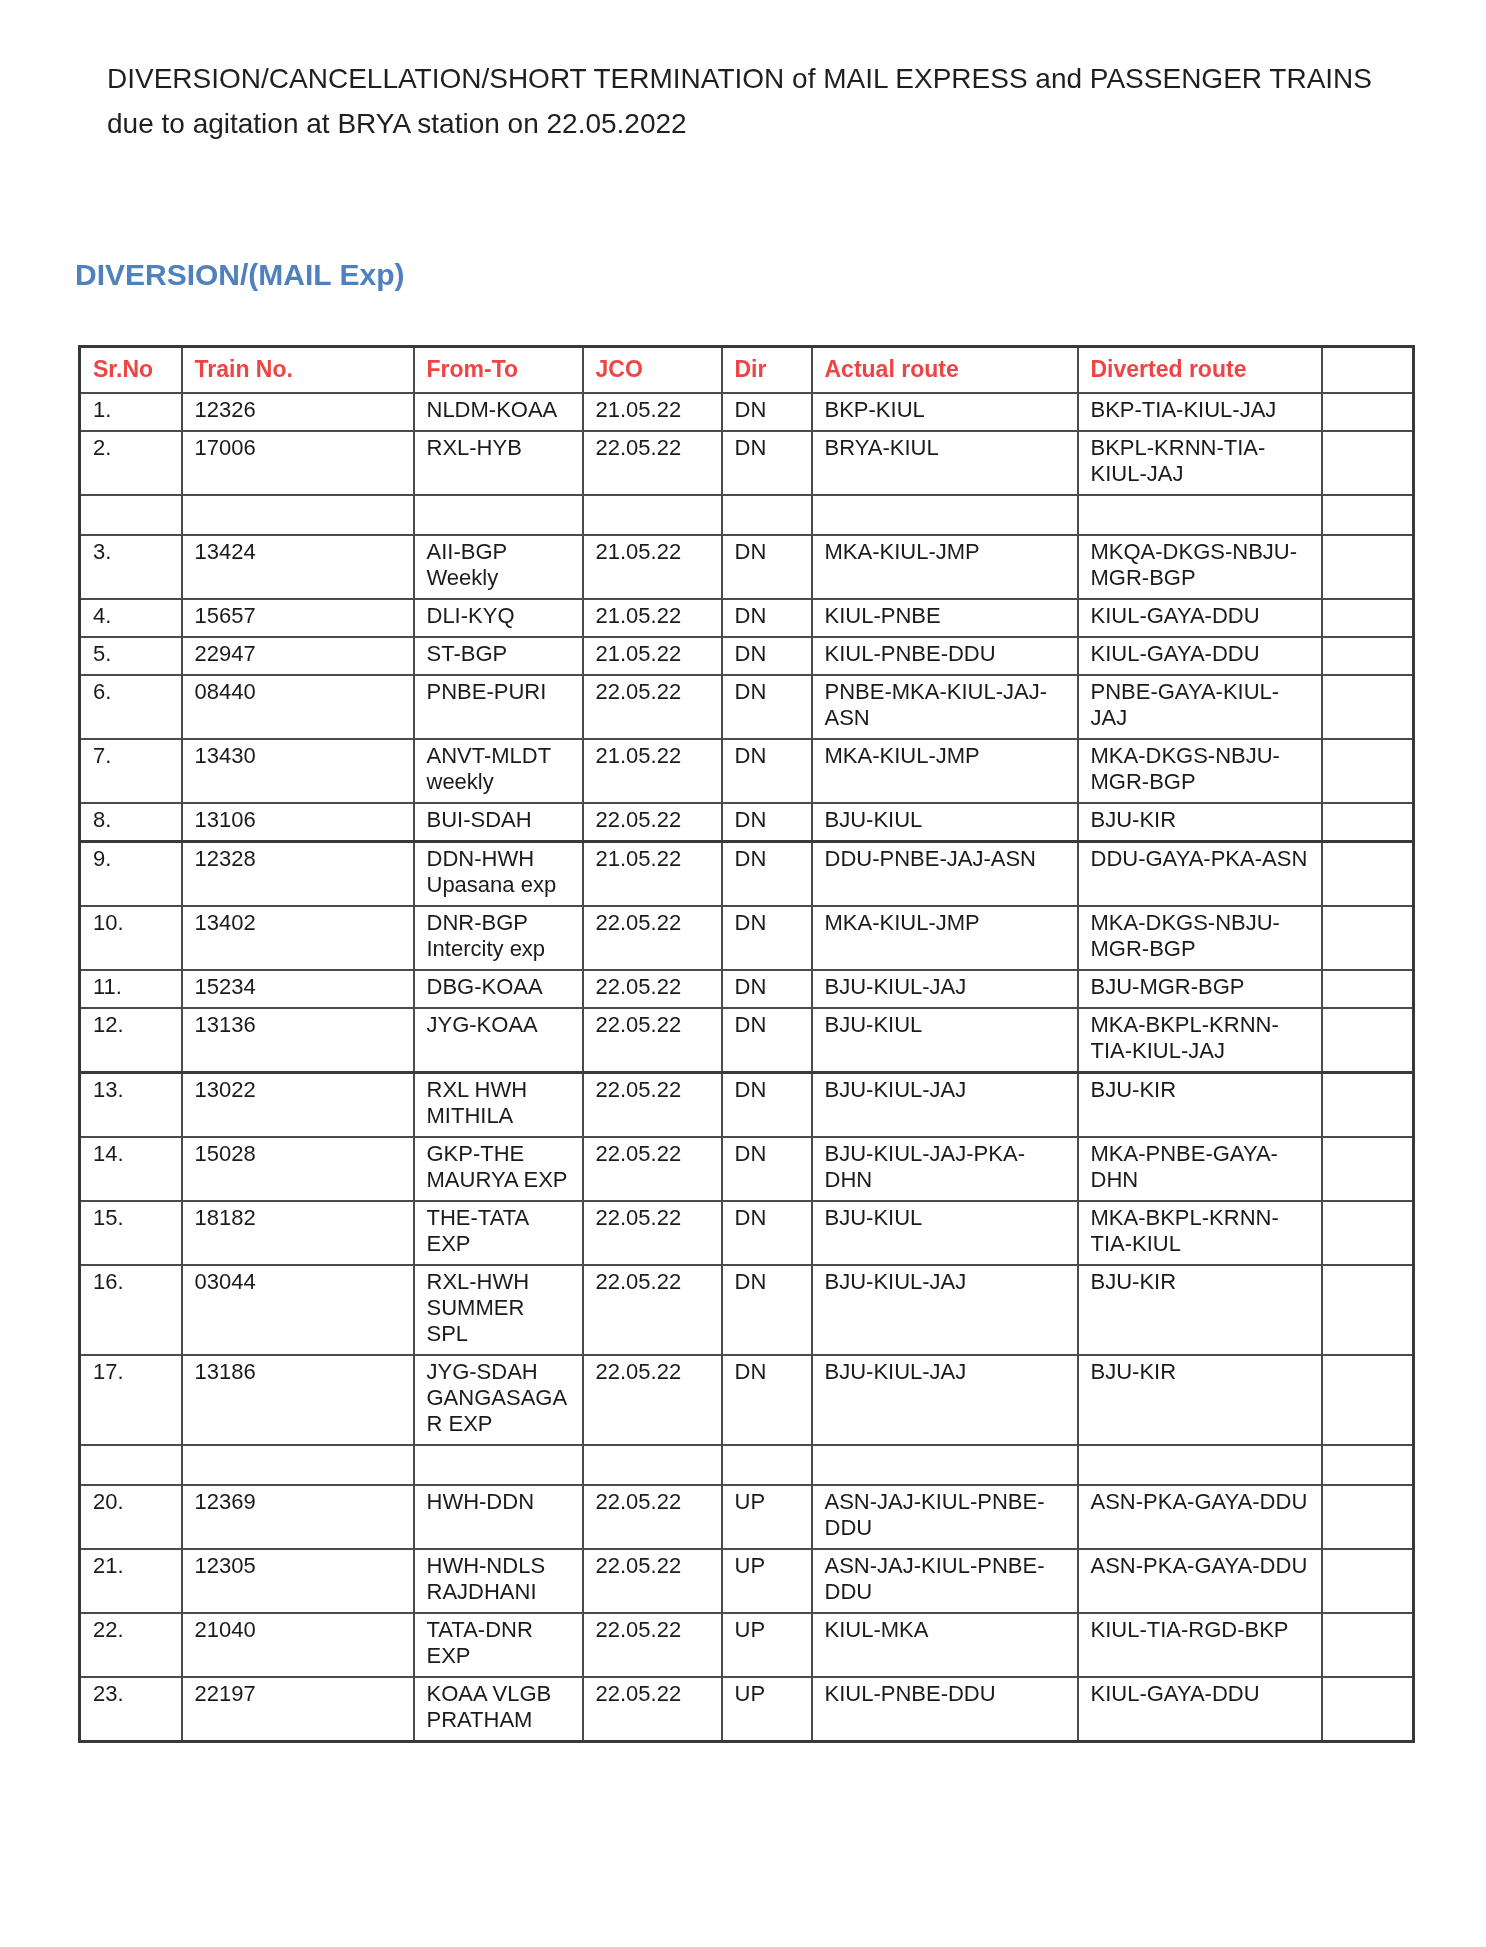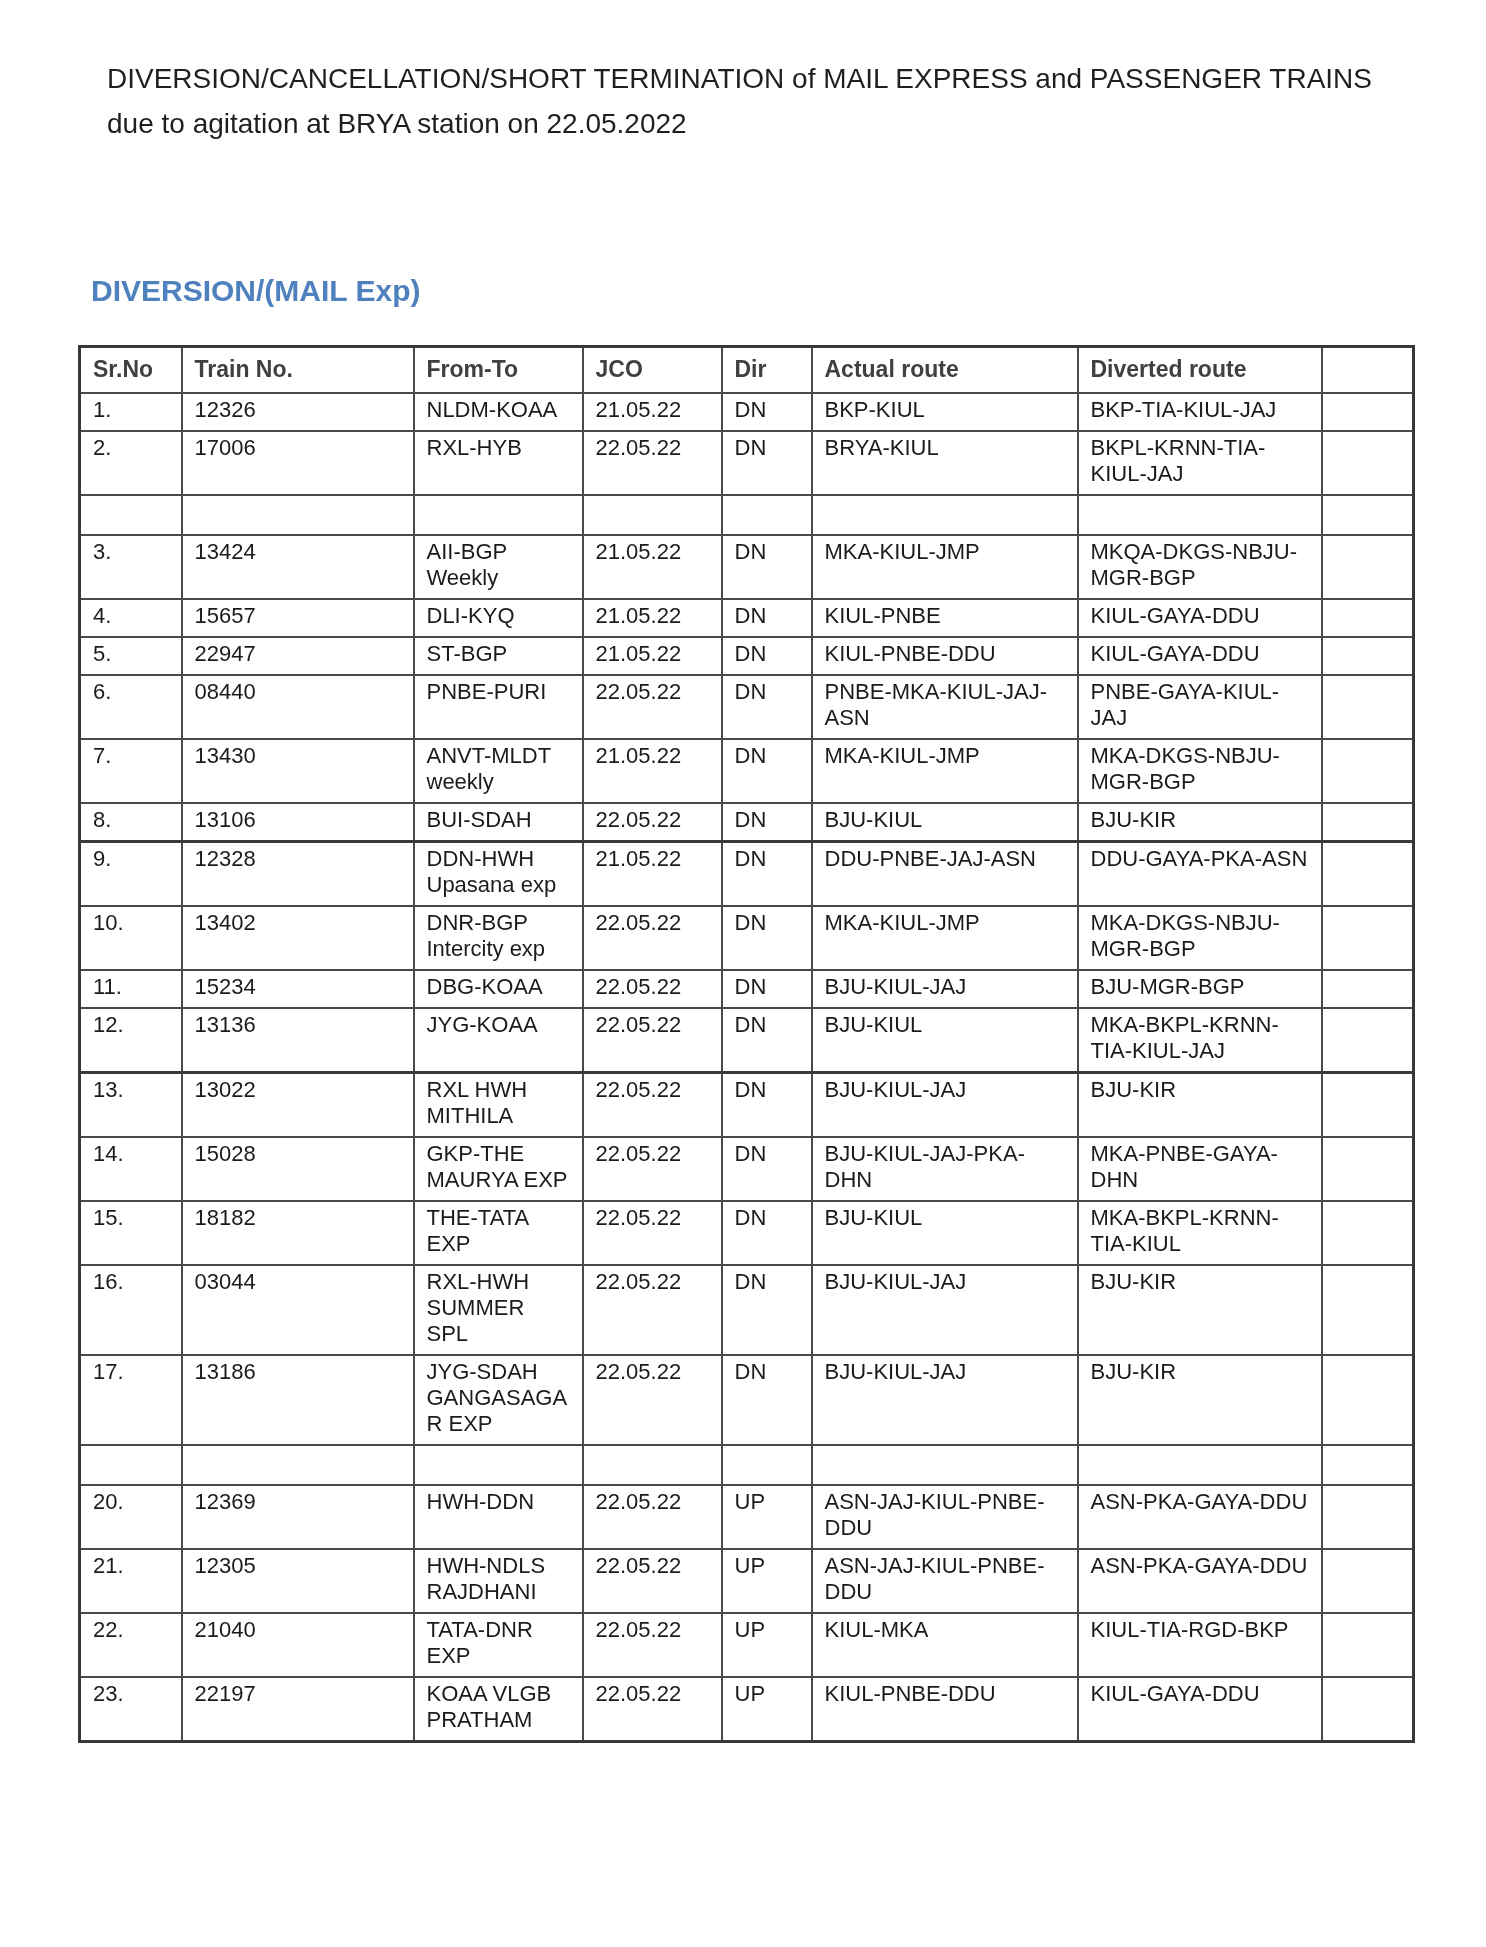--- a/index.html
+++ b/index.html
@@ -27,21 +27,21 @@
     font-size: 28px;
     line-height: 45px;
     color: #1f1f1f;
     white-space: pre-line;
     margin-left: 32px;
   }
   .section-heading {
     position: absolute;
     left: 75px;
     top: 258px;
-    margin: 16px;
+    margin: 0;
     font-size: 30px;
     font-weight: bold;
     letter-spacing: 0px;
   }
   table.trains-table {
     position: absolute;
     left: 78px;
     top: 345px;
     width: 1334px;
     border-collapse: collapse;
@@ -50,21 +50,21 @@
   }
   .trains-table th, .trains-table td {
     border: 2px solid #4a4a4a;
     text-align: left;
     vertical-align: top;
   }
   .trains-table th {
     font-size: 23px;
     font-weight: bold;
     padding: 8px 12px 9px 12px;
-    color: #404040;
+    color: #ef4444;
     white-space: pre-line;
   }
   .trains-table td {
     font-size: 22px;
     line-height: 26px;
     padding: 3px 12px 7px 12px;
     white-space: pre-line;
     color: #1b1b1b;
   }
   tr.gap td { height: 28px; }

